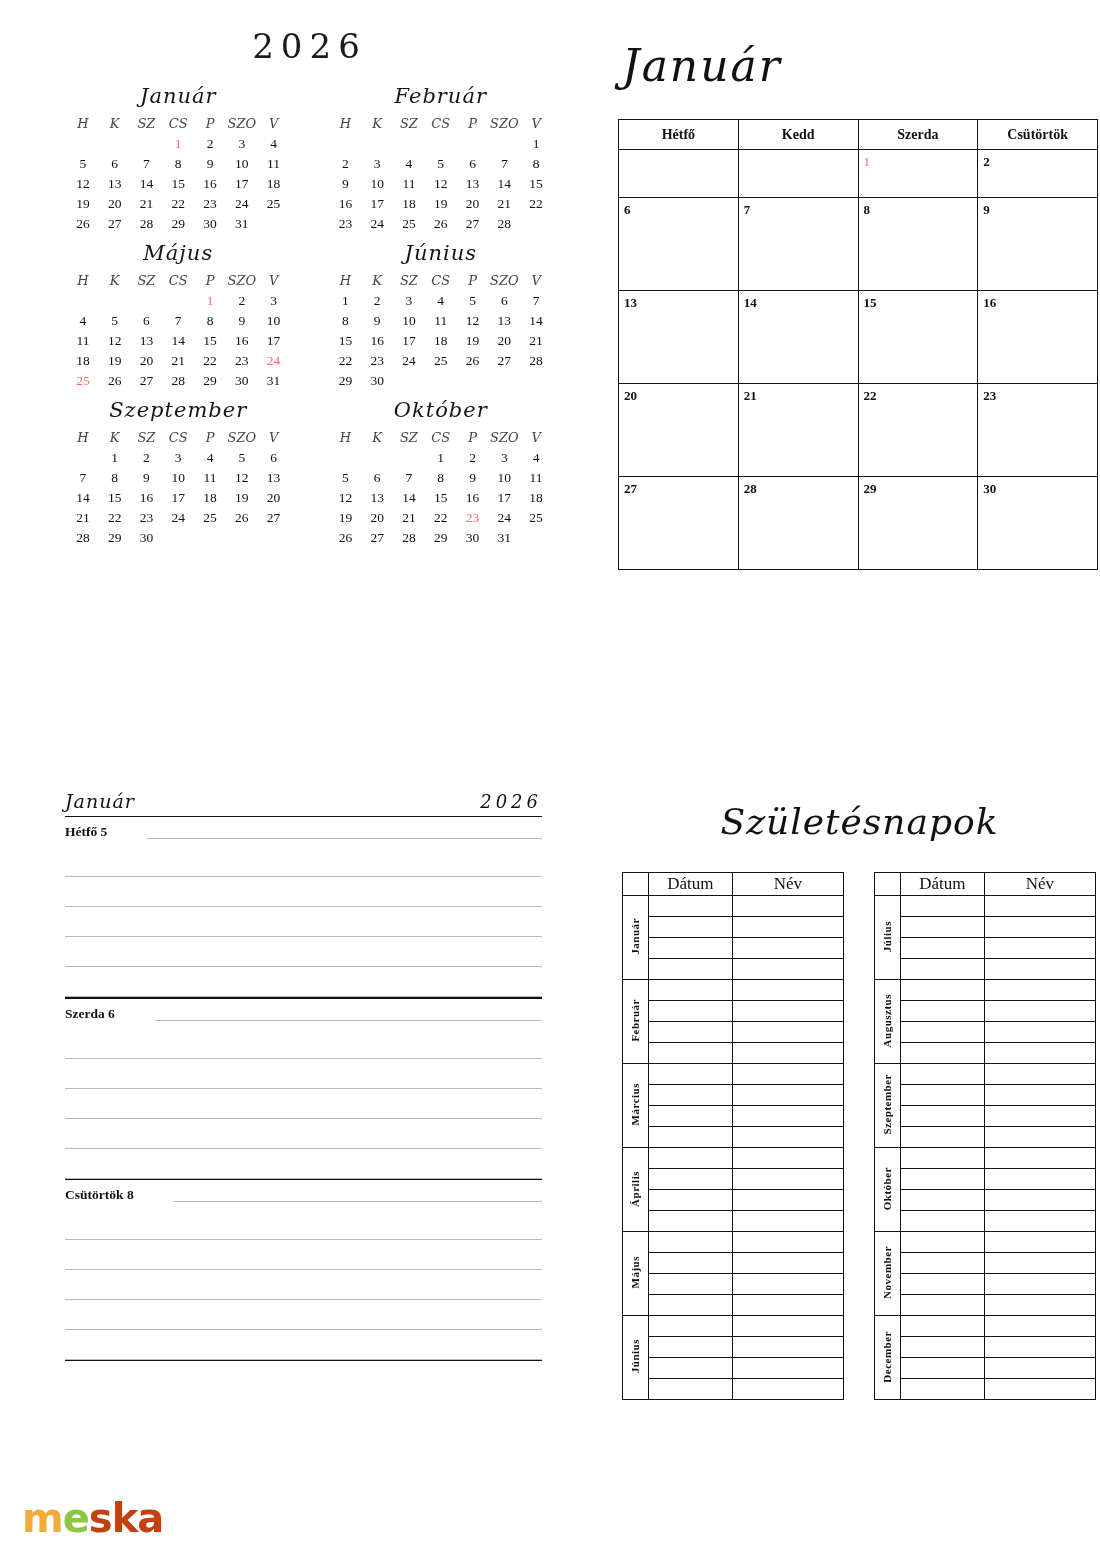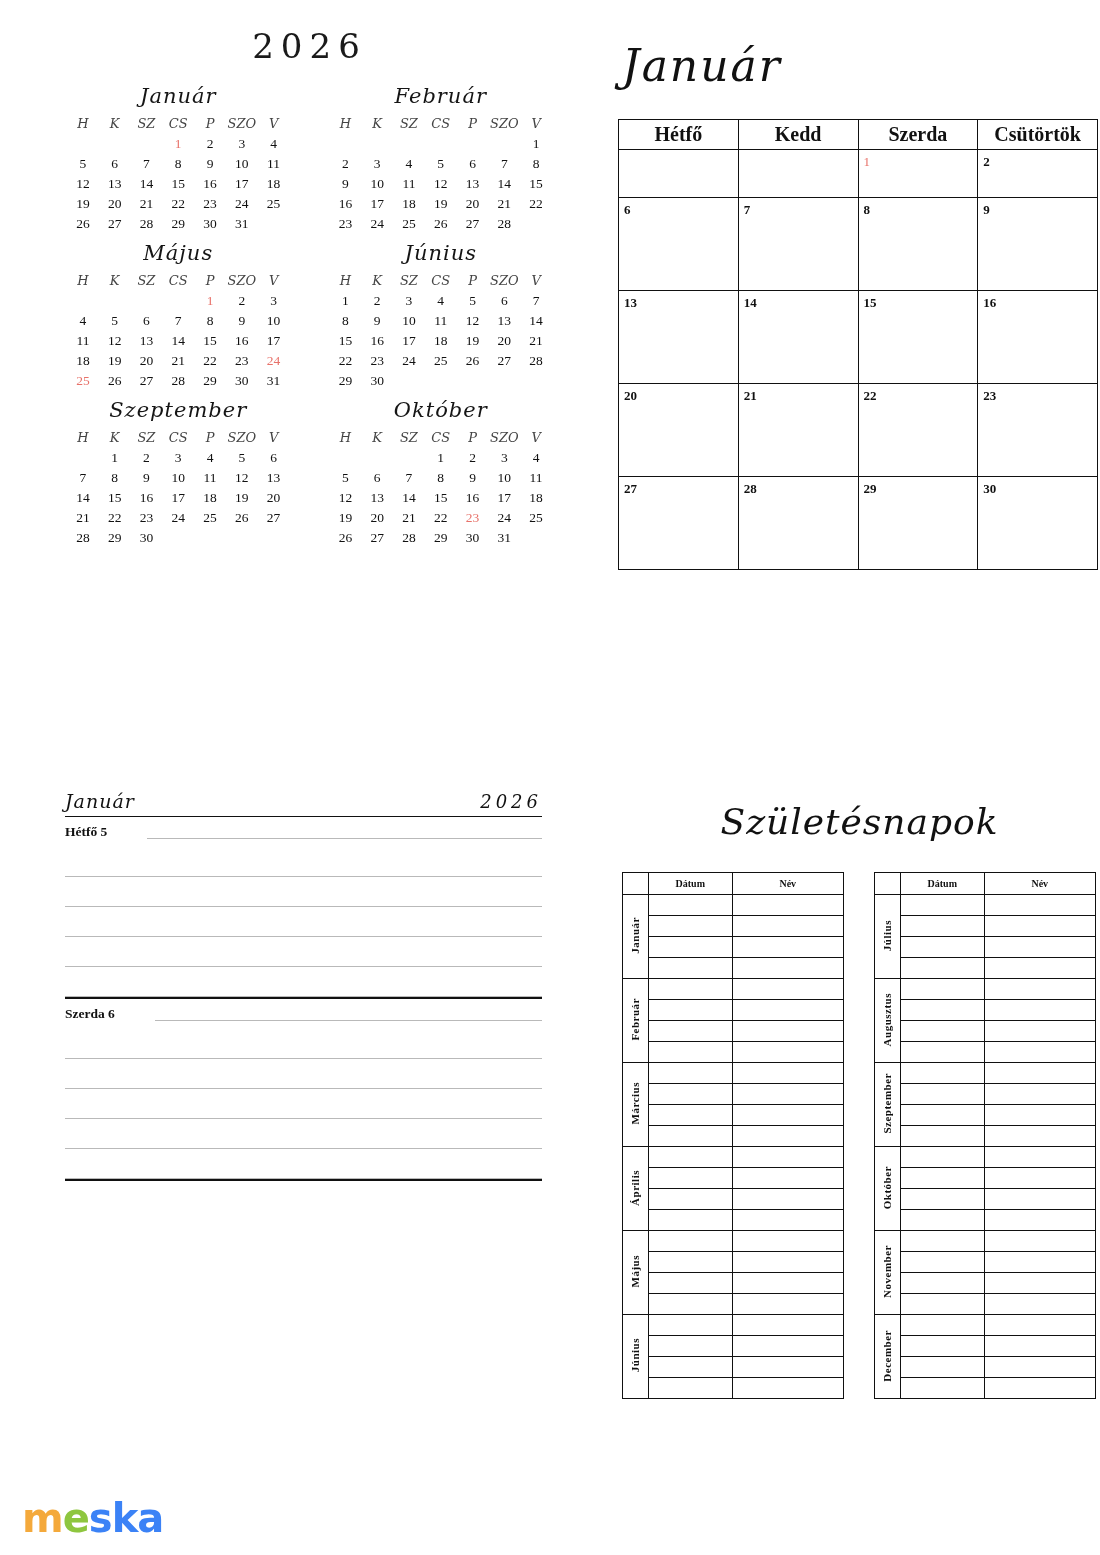--- a/index.html
+++ b/index.html
@@ -68,21 +68,21 @@
     margin:40px 0 0 40px;
     letter-spacing:2px;
   }
   .month-table {
     margin:28px 18px 0 36px;
     width:480px;
     border-collapse:collapse;
   }
   .month-table th {
     border:1px solid #111;
-    font-size:20px;
+    font-size:14px;
     font-weight:700;
     height:30px;
     font-family:"Liberation Serif", serif;
   }
   .month-table td {
     border:1px solid #111;
     height:93px;
     width:25%;
     vertical-align:top;
     padding:4px 5px;
@@ -123,21 +123,21 @@
     text-align:center;
     font-family:"DejaVu Serif", serif;
     font-style:italic;
     font-size:36px;
     margin-top:30px;
     letter-spacing:1px;
   }
   .bd-wrap { display:flex; gap:30px; margin:30px 28px 0 40px; }
   .bd-table { border-collapse:collapse; width:222px; }
   .bd-table th {
-    border:1px solid #111; font-size:10px; font-weight:700; height:22px;
+    border:1px solid #111; font-size:17px; font-weight:400; height:22px;
   }
   .bd-table th.corner { width:26px; border:1px solid #111; }
   .bd-table td { border:1px solid #111; height:21px; }
   .bd-table td.mon {
     width:26px;
     text-align:center;
     font-size:11px;
     font-weight:700;
     white-space:nowrap;
   }
@@ -151,21 +151,21 @@
   .bd-table td.name { width:112px; }
 
   
   #logo {
     position:absolute; left:22px; top:1495px;
     font-family:"DejaVu Sans", sans-serif;
     font-weight:700; font-size:40px; letter-spacing:-1px;
   }
   #logo .m { color:#f4a93b; }
   #logo .e { color:#8ec63f; }
-  #logo .rest { color:#3b82f6;text-align:right; }
+  #logo .rest { color:#c2410c;text-align:right; }
 </style>
 </head>
 <body>
 
 <section class="page" id="q1">
   <div class="year-title">2026</div>
   <div class="mini-grid">
       <div class="mini-month">
         <div class="mini-name">Január</div>
         <div class="mini-dow">
@@ -526,20 +526,33 @@
         </div>
         <div class="ruled">
           <div></div>
           <div></div>
           <div></div>
           <div></div>
           <div></div>
         </div>
       </div>
       <div class="thick-rule"></div>
+      <div class="day-block">
+        <div class="day-label-row">
+          <div class="day-label">Csütörtök 8</div>
+          <div class="day-label-line"></div>
+        </div>
+        <div class="ruled">
+          <div></div>
+          <div></div>
+          <div></div>
+          <div></div>
+          <div></div>
+        </div>
+      </div>
       <div class="thick-rule"></div>
     </div>
 </section>
 
 <section class="page" id="q4">
   <div class="bd-title">Születésnapok</div>
   <div class="bd-wrap">
     <table class="bd-table" id="bd-left">
         <thead>
           <tr>

